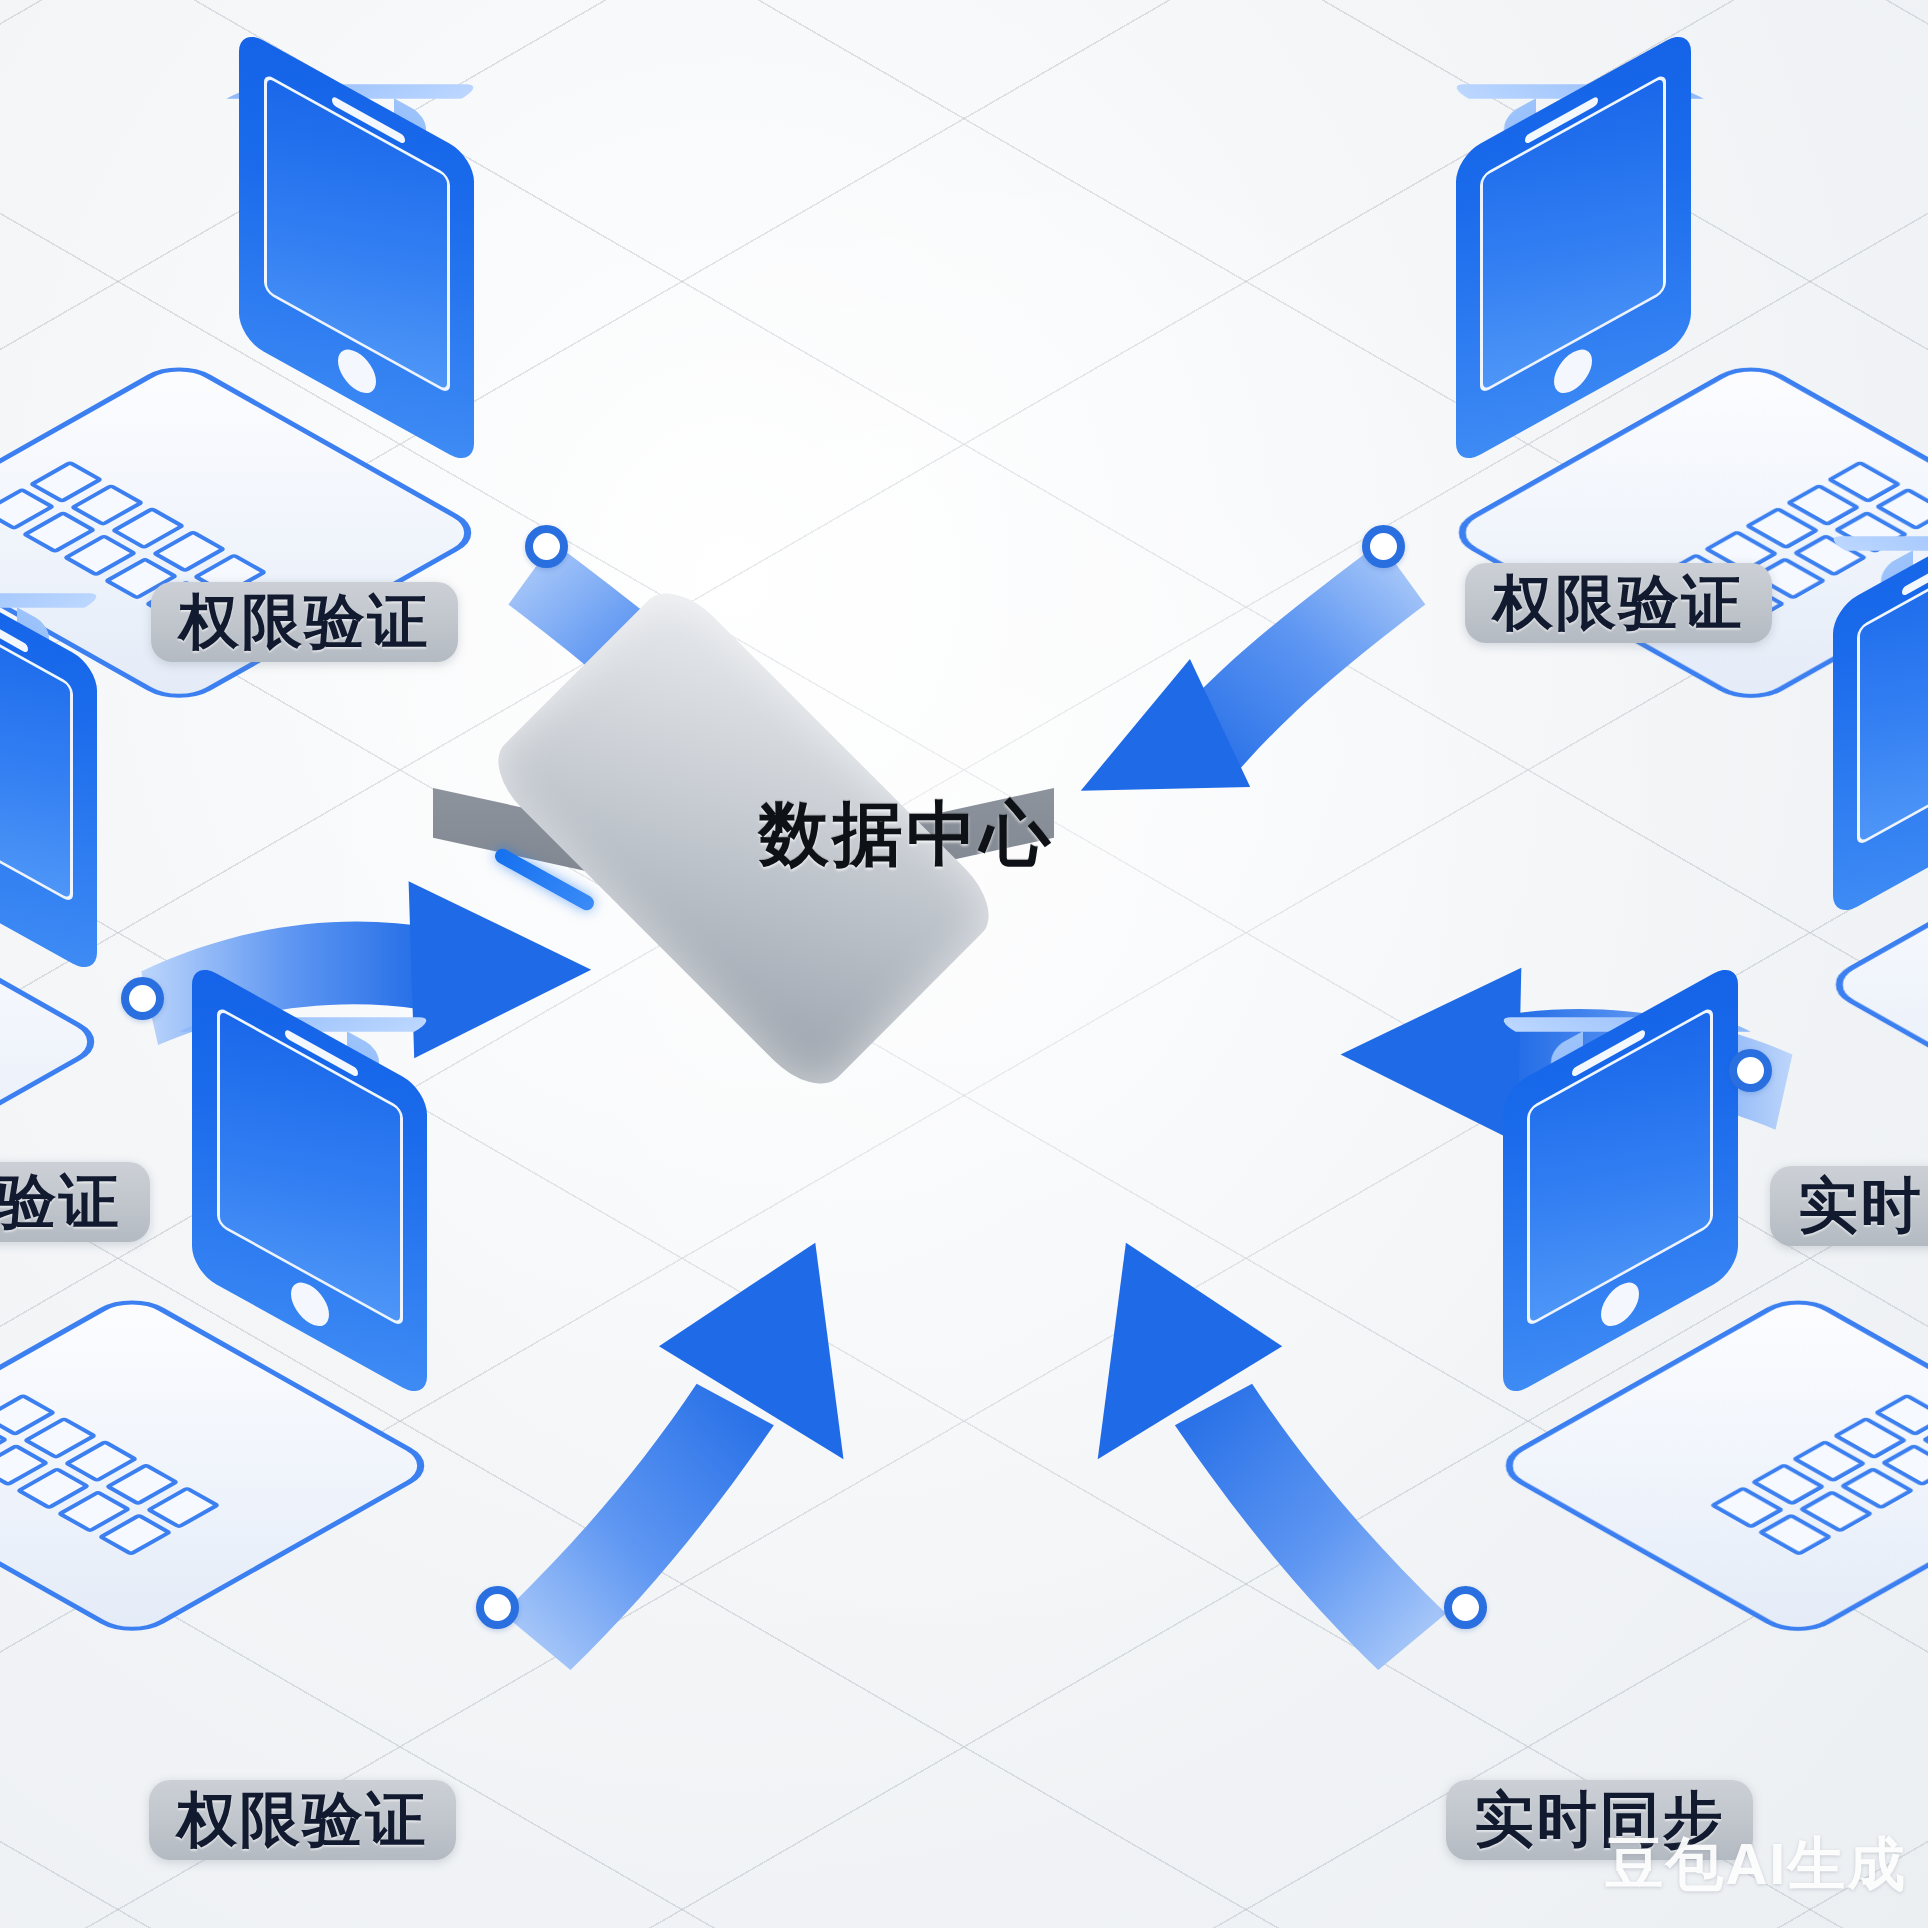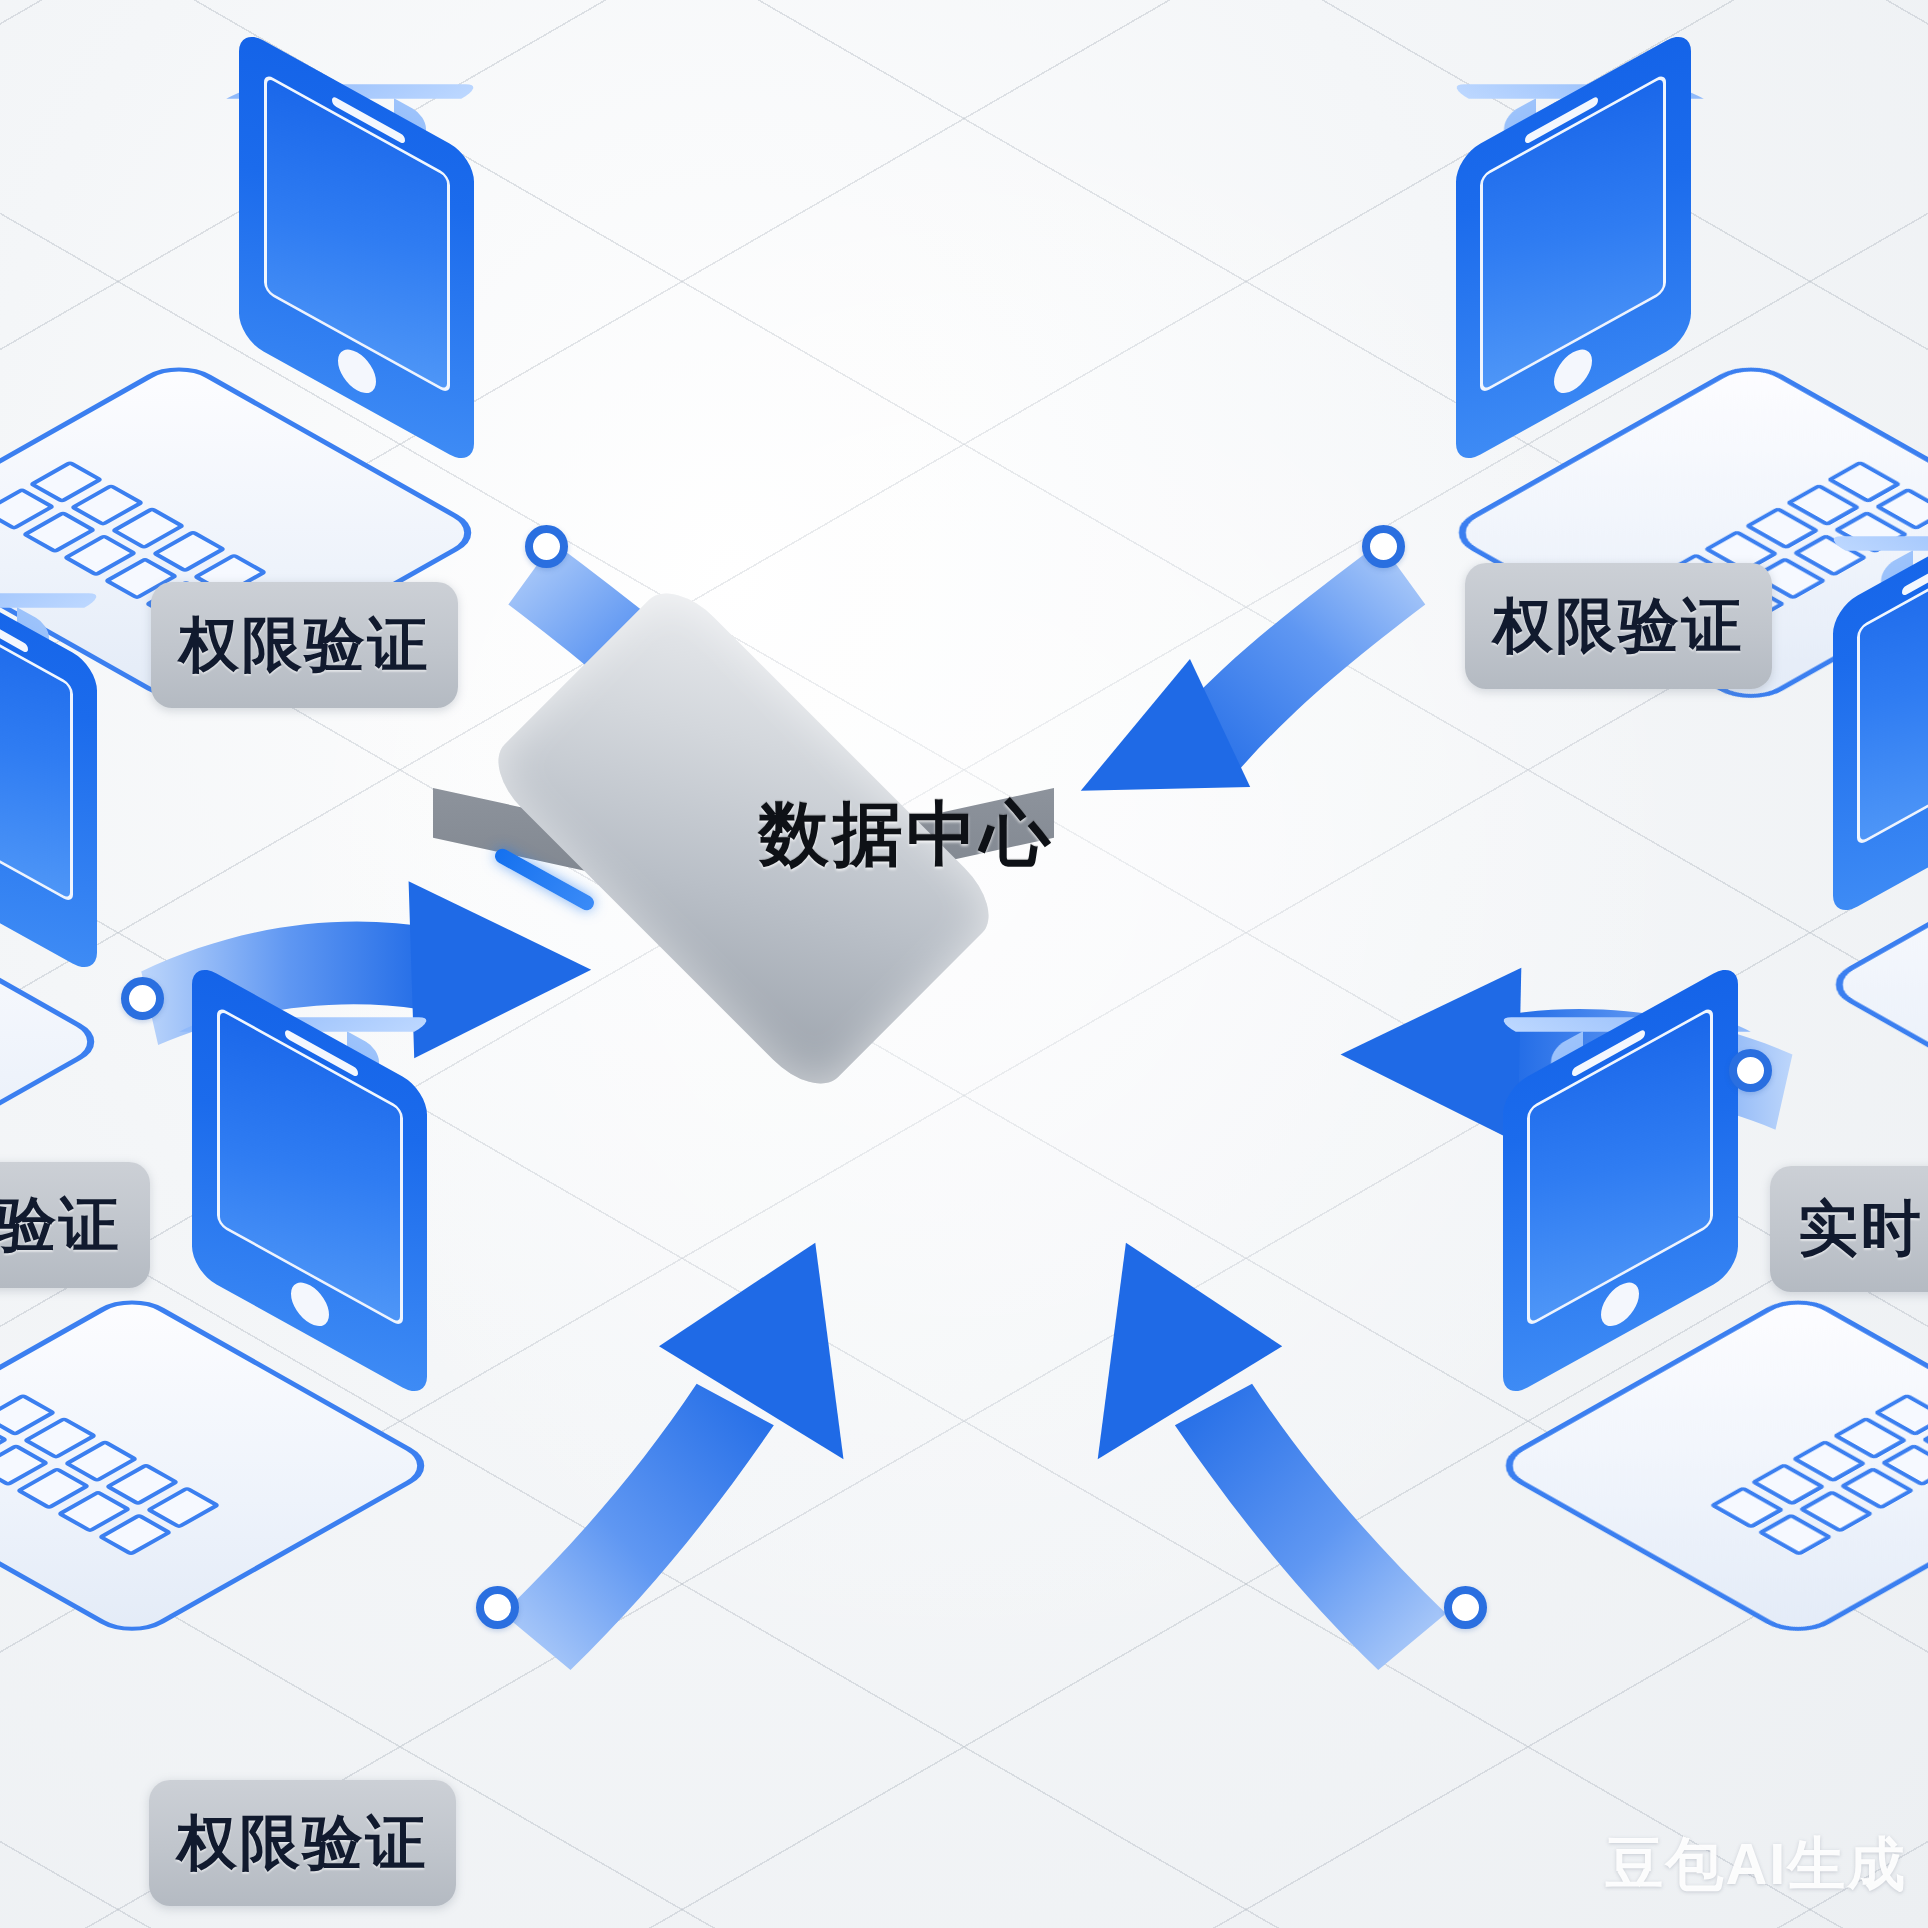--- a/index.html
+++ b/index.html
@@ -67,21 +67,21 @@
 
   
   #arrows{position:absolute;inset:0;pointer-events:none;}
 
   .dot{position:absolute;width:43px;height:43px;border-radius:50%;
      background:#ffffff;border:8.5px solid #2a6fe0;box-sizing:border-box;
      box-shadow:0 1.9px 5.6px rgba(40,90,180,.25);}
 
   
   .pill{position:absolute;display:flex;align-items:center;justify-content:center;
-     height:126px;padding:0 28px;border-radius:21px;
+     height:80px;padding:0 28px;border-radius:21px;
      background:linear-gradient(180deg,#ccd0d6 0%,#c0c5cc 55%,#b4bac2 100%);
      color:#111a2e;font-size:60px;font-weight:700;letter-spacing:2.8px;
      white-space:nowrap;
      text-shadow:0 1.9px 1.9px rgba(255,255,255,.55);
      box-shadow:0 2.8px 9.4px rgba(120,130,145,.28);}
 
   
   #watermark{position:absolute;right:21px;bottom:24.5px;
      font-size:58px;font-weight:700;color:rgba(255,255,255,.93);
      letter-spacing:1.9px;text-shadow:0 0.9px 3.8px rgba(150,158,170,.45);}
@@ -294,17 +294,18 @@
   <div class="pill" style="left:151px;top:582px;">权限验证</div>
 
   <div class="pill" style="left:1465px;top:563px;">权限验证</div>
 
   <div class="pill" style="left:-32px;top:1162px;">验证</div>
 
   <div class="pill" style="left:1770px;top:1166px;">实时</div>
 
   <div class="pill" style="left:149px;top:1780px;">权限验证</div>
 
+  <div class="pill" style="left:1446px;top:1780px;">实时同步</div>
 
   <div id="watermark">豆包AI生成</div>
 
 </div>
 
 
 </body></html>

